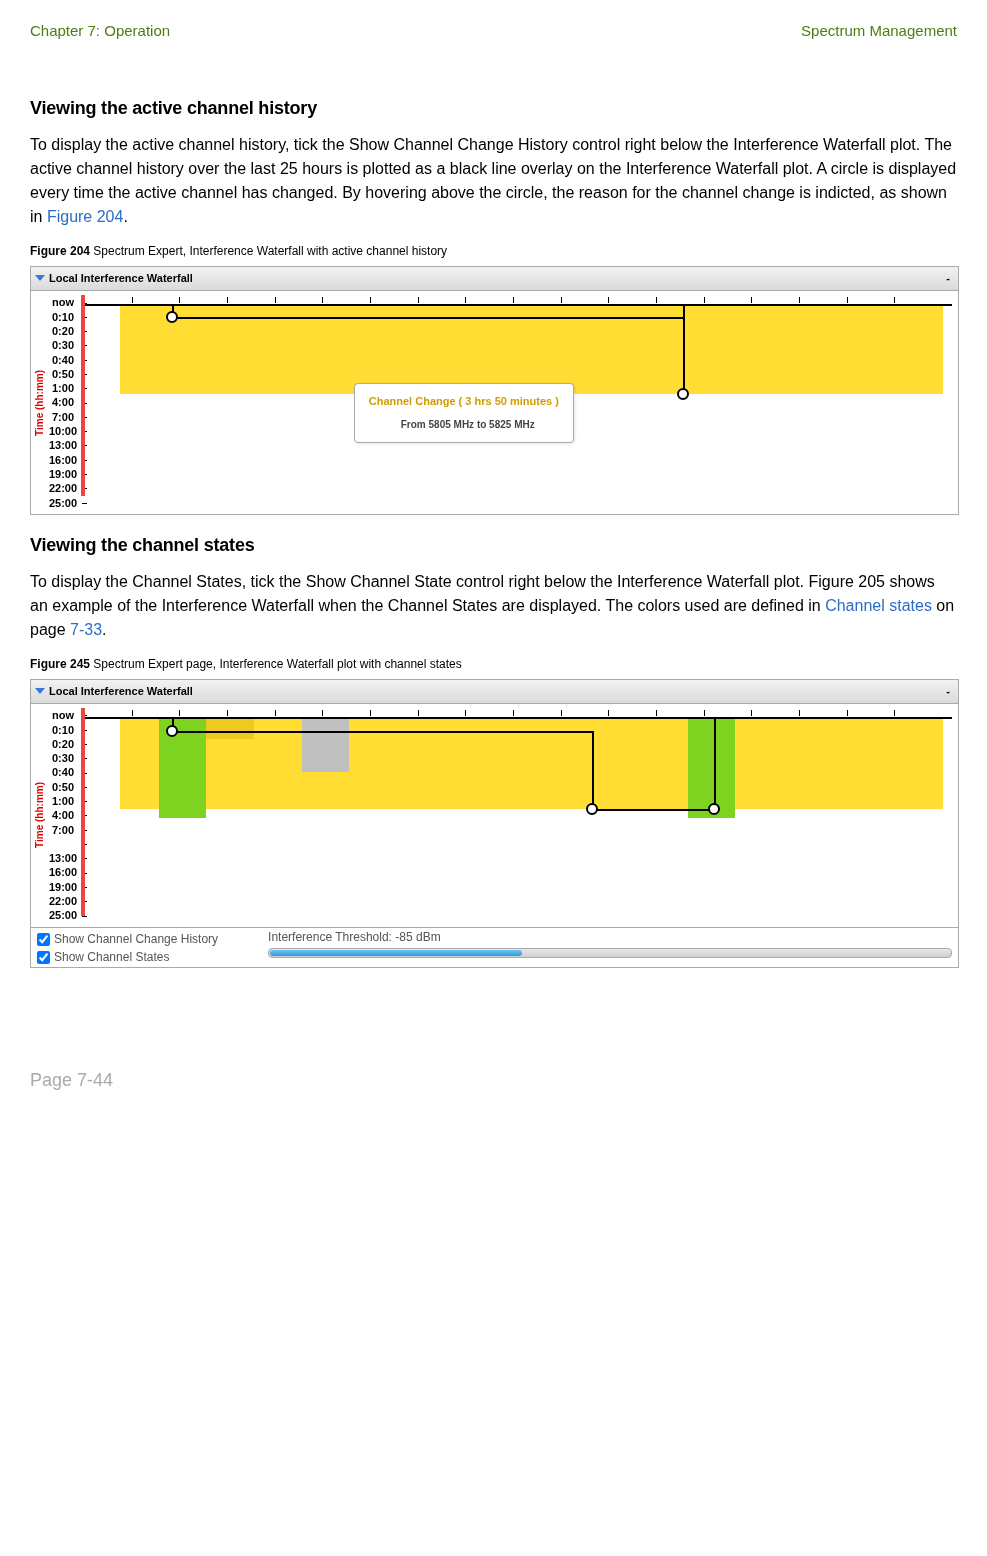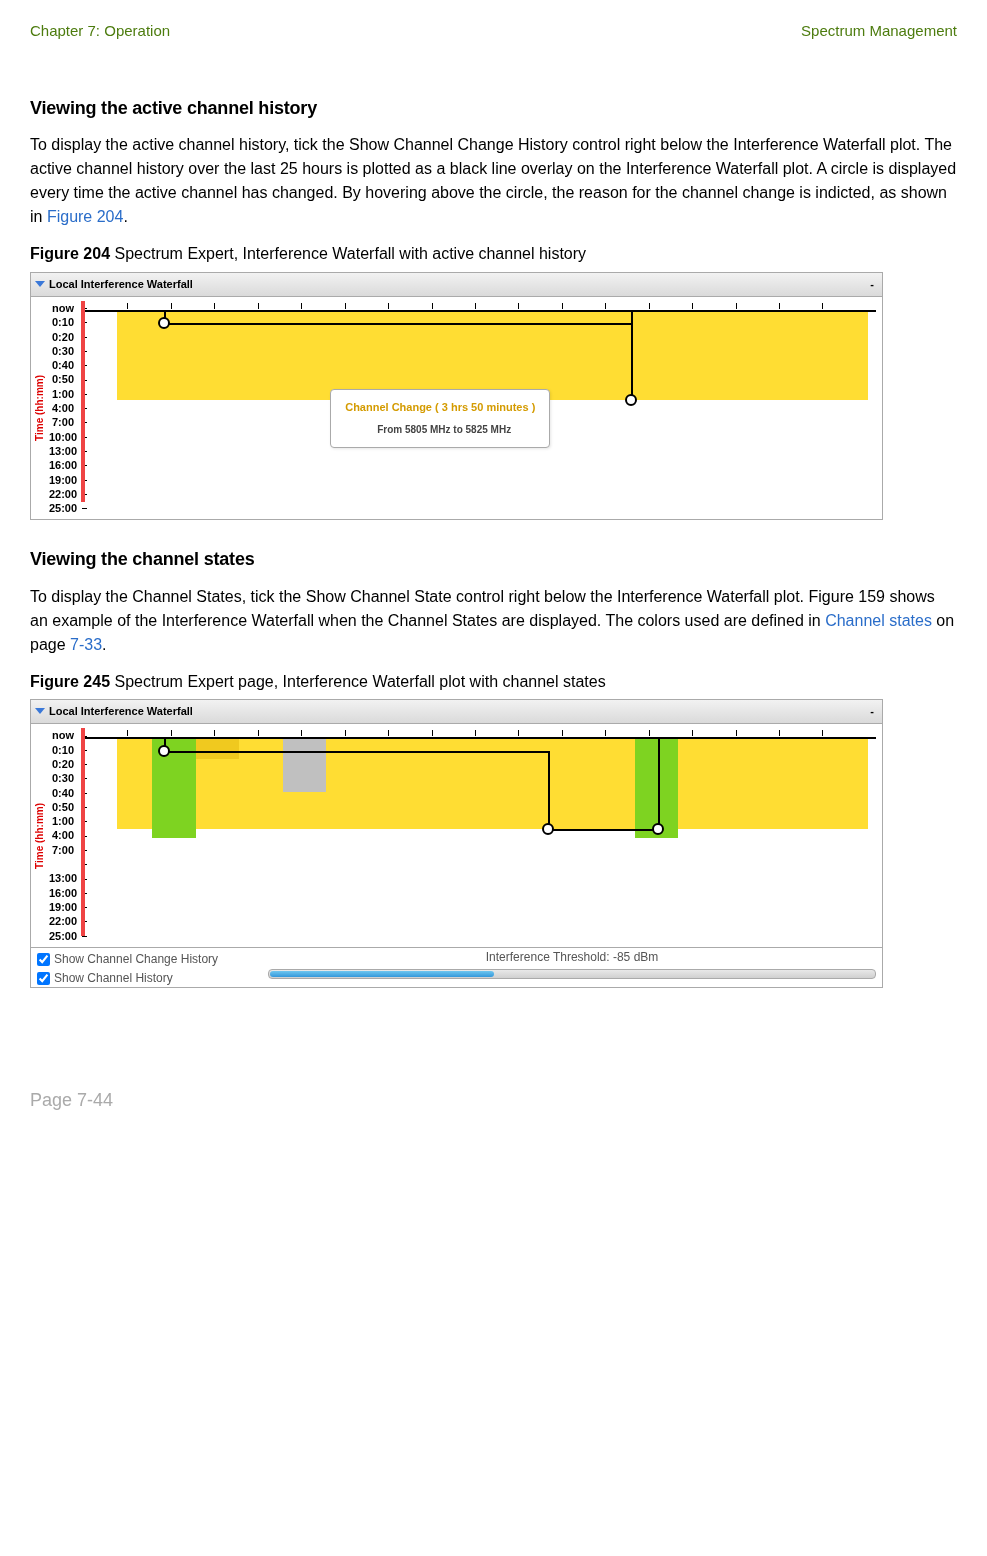--- a/index.html
+++ b/index.html
@@ -26,29 +26,29 @@
       margin-bottom: 12px;
       letter-spacing: -0.2px;
     }
     p.body {
       font-size: 16px;
       margin-bottom: 14px;
       line-height: 1.5;
     }
     .link { color: #2a6dc9; }
     .fig-caption {
-      font-size: 16px;
+      font-size: 12px;
       margin-bottom: 6px;
     }
     .fig-caption b { font-weight: bold; }
     .figure-frame {
       border: 1px solid #aaa;
-      margin-bottom: 27px;
+      margin-bottom: 18px;
       background: #fff;
-      width: 853px;
+      width: 929px;
     }
     .waterfall-titlebar {
       display: flex;
       align-items: center;
       justify-content: space-between;
       background: linear-gradient(#f2f2f2, #dadada);
       border-bottom: 1px solid #aaa;
       padding: 4px 8px 4px 4px;
       font-size: 11px;
       font-weight: bold;
@@ -149,21 +149,20 @@
       color: #555;
       padding: 1px 6px;
       align-items: flex-start;
       gap: 50px;
     }
     .cb-col { display: flex; flex-direction: column; gap: 2px; margin-top: 2px;}
     .cb { display: flex; align-items: center; gap: 4px; }
     .cb input { width: 13px; height: 13px; }
     .slider-wrap {
       flex: 1;
-      text-align: center;
     }
     .slider-track {
       height: 10px;
       background: linear-gradient(#e8e8e8,#d0d0d0);
       border: 1px solid #aaa;
       border-radius: 4px;
       position: relative;
       margin-top: 3px;
     }
     .slider-fill {
@@ -263,21 +262,21 @@
       <div class="tooltip" style="left:31%; top:88px;">
         <div class="tt-title">Channel Change (  3 hrs 50 minutes )</div>
         <div class="tt-body">From 5805 MHz to 5825 MHz</div>
       </div>
     </div>
   </div>
 </div>
 
 <h2>Viewing the channel states</h2>
 <p class="body">
-  <span>To display the Channel States, tick the Show Channel State control right below the Interference Waterfall plot. Figure 159 shows an example of the Interference Waterfall when the Channel States are displayed. The colors used are defined in </span><span class="link">Channel states</span><span> on page </span><span class="link">7-33</span><span>.</span>
+  <span>To display the Channel States, tick the Show Channel State control right below the Interference Waterfall plot. Figure 205 shows an example of the Interference Waterfall when the Channel States are displayed. The colors used are defined in </span><span class="link">Channel states</span><span> on page </span><span class="link">7-33</span><span>.</span>
 </p>
 <p class="fig-caption">
   <b>Figure 245</b><span>  Spectrum Expert page, Interference Waterfall plot with channel states</span>
 </p>
 
 <div class="figure-frame">
   <div class="waterfall-titlebar">
     <span><span class="tri"></span><span>Local Interference Waterfall</span></span>
     <span>-</span>
   </div>
@@ -339,21 +338,21 @@
     </div>
   </div>
   <div class="controls-row">
     <div class="cb-col">
       <label class="cb">
         <input type="checkbox" checked="" style="">
         <span>Show Channel Change History</span>
       </label>
       <label class="cb">
         <input type="checkbox" checked="" style="">
-        <span>Show Channel History</span>
+        <span>Show Channel States</span>
       </label>
     </div>
     <div class="slider-wrap">
       <div style="font-size:12px;">Interference Threshold: -85 dBm</div>
       <div class="slider-track">
         <div class="slider-fill"></div>
       </div>
     </div>
   </div>
 </div>

